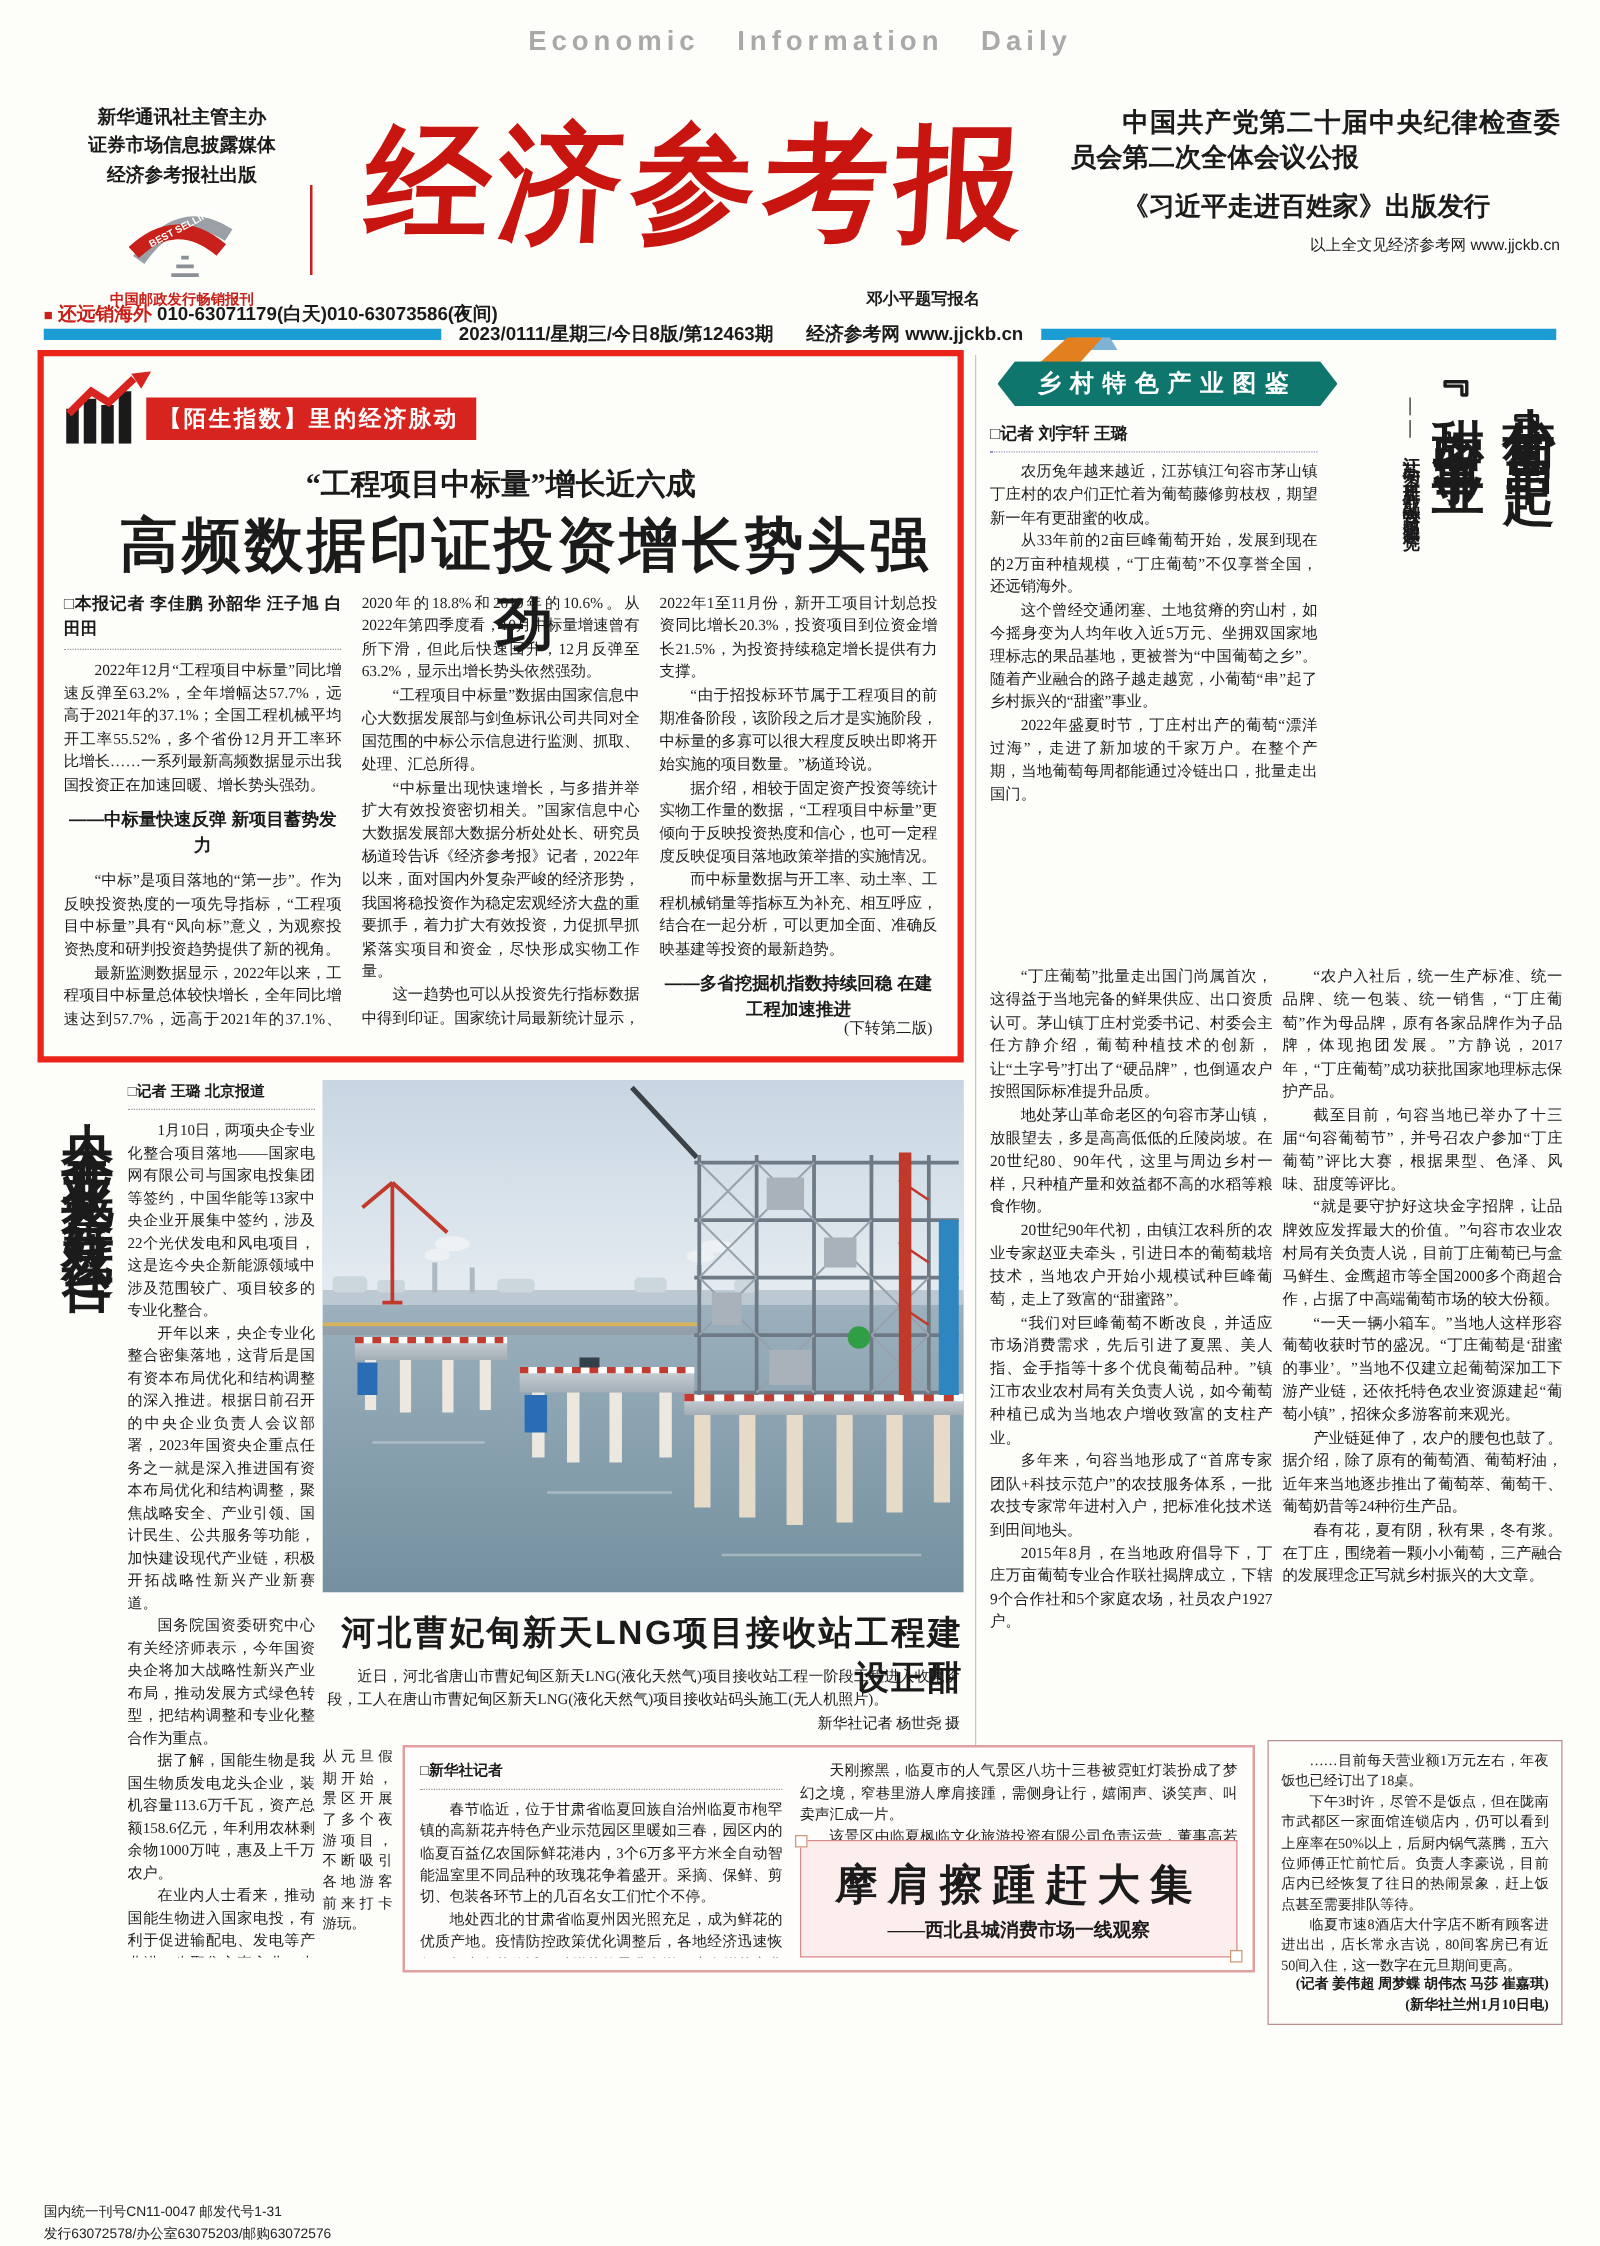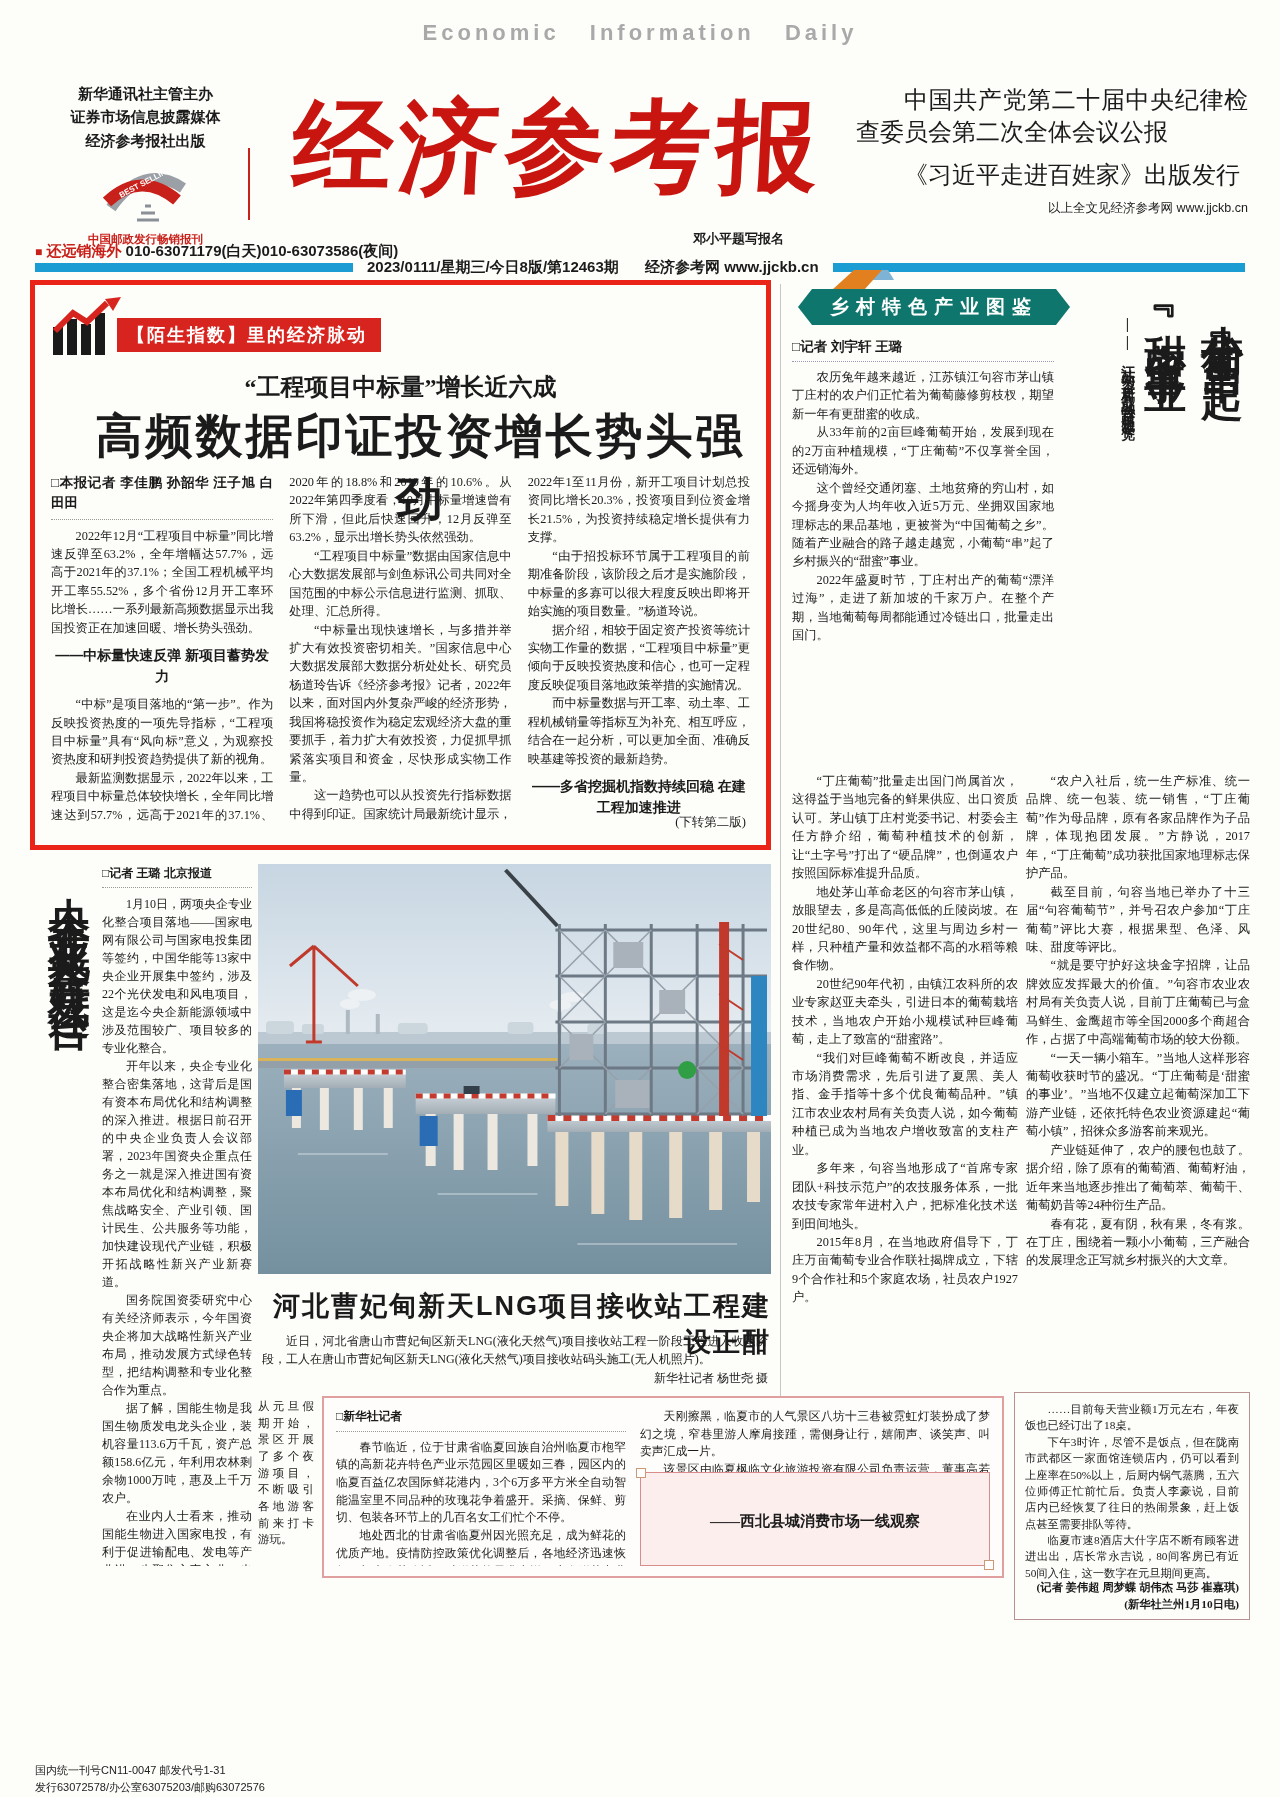--- a/index.html
+++ b/index.html
@@ -15,21 +15,21 @@
   .postal-logo { margin:6px auto 2px; display:block; }
   .postal-text { color:#c8201a; font-weight:bold; font-size:11.5px; font-family:"Liberation Sans",sans-serif; }
   .logo-vline { position:absolute; left:248px; top:148px; width:2px; height:72px; background:#c8201a; }
   .masthead { position:absolute; left:278px; top:72px; width:560px; height:152px;
     display:flex; align-items:center; justify-content:center;
     color:#c8150f; font-weight:900; font-size:100px; letter-spacing:6px; line-height:1;
     transform:skewX(-3deg); }
   .masthead-credit { position:absolute; left:278px; top:230px; width:560px; text-align:right;
     padding-right:54px; font-size:13px; font-weight:bold; font-family:"Liberation Sans",sans-serif; }
   .side-heads { position:absolute; left:856px; top:84px; width:392px; }
-  .side-head { font-size:24px; font-weight:normal; line-height:1.35; text-align:justify; text-indent:2em; }
+  .side-head { font-size:21px; font-weight:bold; line-height:1.35; text-align:justify; text-indent:2em; }
   .side-head + .side-head { margin-top:10px; }
   .side-note { margin-top:9px; text-align:right; font-size:12.5px; font-family:"Liberation Sans",sans-serif; }
   .hotline { position:absolute; left:35px; top:242px; font-family:"Liberation Sans",sans-serif;
     font-weight:bold; font-size:15px; }
   .hotline .sq { color:#c8201a; font-size:12px; }
   .hotline .lbl { color:#c8201a; }
   .date-bar { position:absolute; left:35px; right:35px; top:258px; display:flex; align-items:center; }
   .date-bar .bar { height:9px; background:#1b9cd3; }
   .date-bar .b1 { flex:0 0 318px; }
   .date-bar .b2 { flex:1; }
@@ -395,20 +395,21 @@
         <div class="fl fl-by">□新华社记者</div>
         <div class="fl fl-p">春节临近，位于甘肃省临夏回族自治州临夏市枹罕镇的高新花卉特色产业示范园区里暖如三春，园区内的临夏百益亿农国际鲜花港内，3个6万多平方米全自动智能温室里不同品种的玫瑰花争着盛开。采摘、保鲜、剪切、包装各环节上的几百名女工们忙个不停。</div>
         <div class="fl fl-p">地处西北的甘肃省临夏州因光照充足，成为鲜花的优质产地。疫情防控政策优化调整后，各地经济迅速恢复，加上春节临近，对鲜花的需求大增，这个鲜花产业园每天出货20万枝。</div>
       </div>
     <div class="f-right">
       <div class="f-colB">
           <div class="fl fl-p">天刚擦黑，临夏市的人气景区八坊十三巷被霓虹灯装扮成了梦幻之境，窄巷里游人摩肩接踵，需侧身让行，嬉闹声、谈笑声、叫卖声汇成一片。</div>
           <div class="fl fl-p">该景区由临夏枫临文化旅游投资有限公司负责运营，董事高若楠说，景区内200家店铺有177家已经恢复营业。</div>
         </div>
       <div class="f-panel">
+        <div class="f-head">摩肩擦踵赶大集</div>
         <div class="f-sub">——西北县城消费市场一线观察</div>
       </div>
     </div>
   </div>
 
   <div class="bbox">
     <div class="bb-flow">
         <div class="fl fl-p">……目前每天营业额1万元左右，年夜饭也已经订出了18桌。</div>
         <div class="fl fl-p">下午3时许，尽管不是饭点，但在陇南市武都区一家面馆连锁店内，仍可以看到上座率在50%以上，后厨内锅气蒸腾，五六位师傅正忙前忙后。负责人李豪说，目前店内已经恢复了往日的热闹景象，赶上饭点甚至需要排队等待。</div>
         <div class="fl fl-p">临夏市速8酒店大什字店不断有顾客进进出出，店长常永吉说，80间客房已有近50间入住，这一数字在元旦期间更高。</div>

